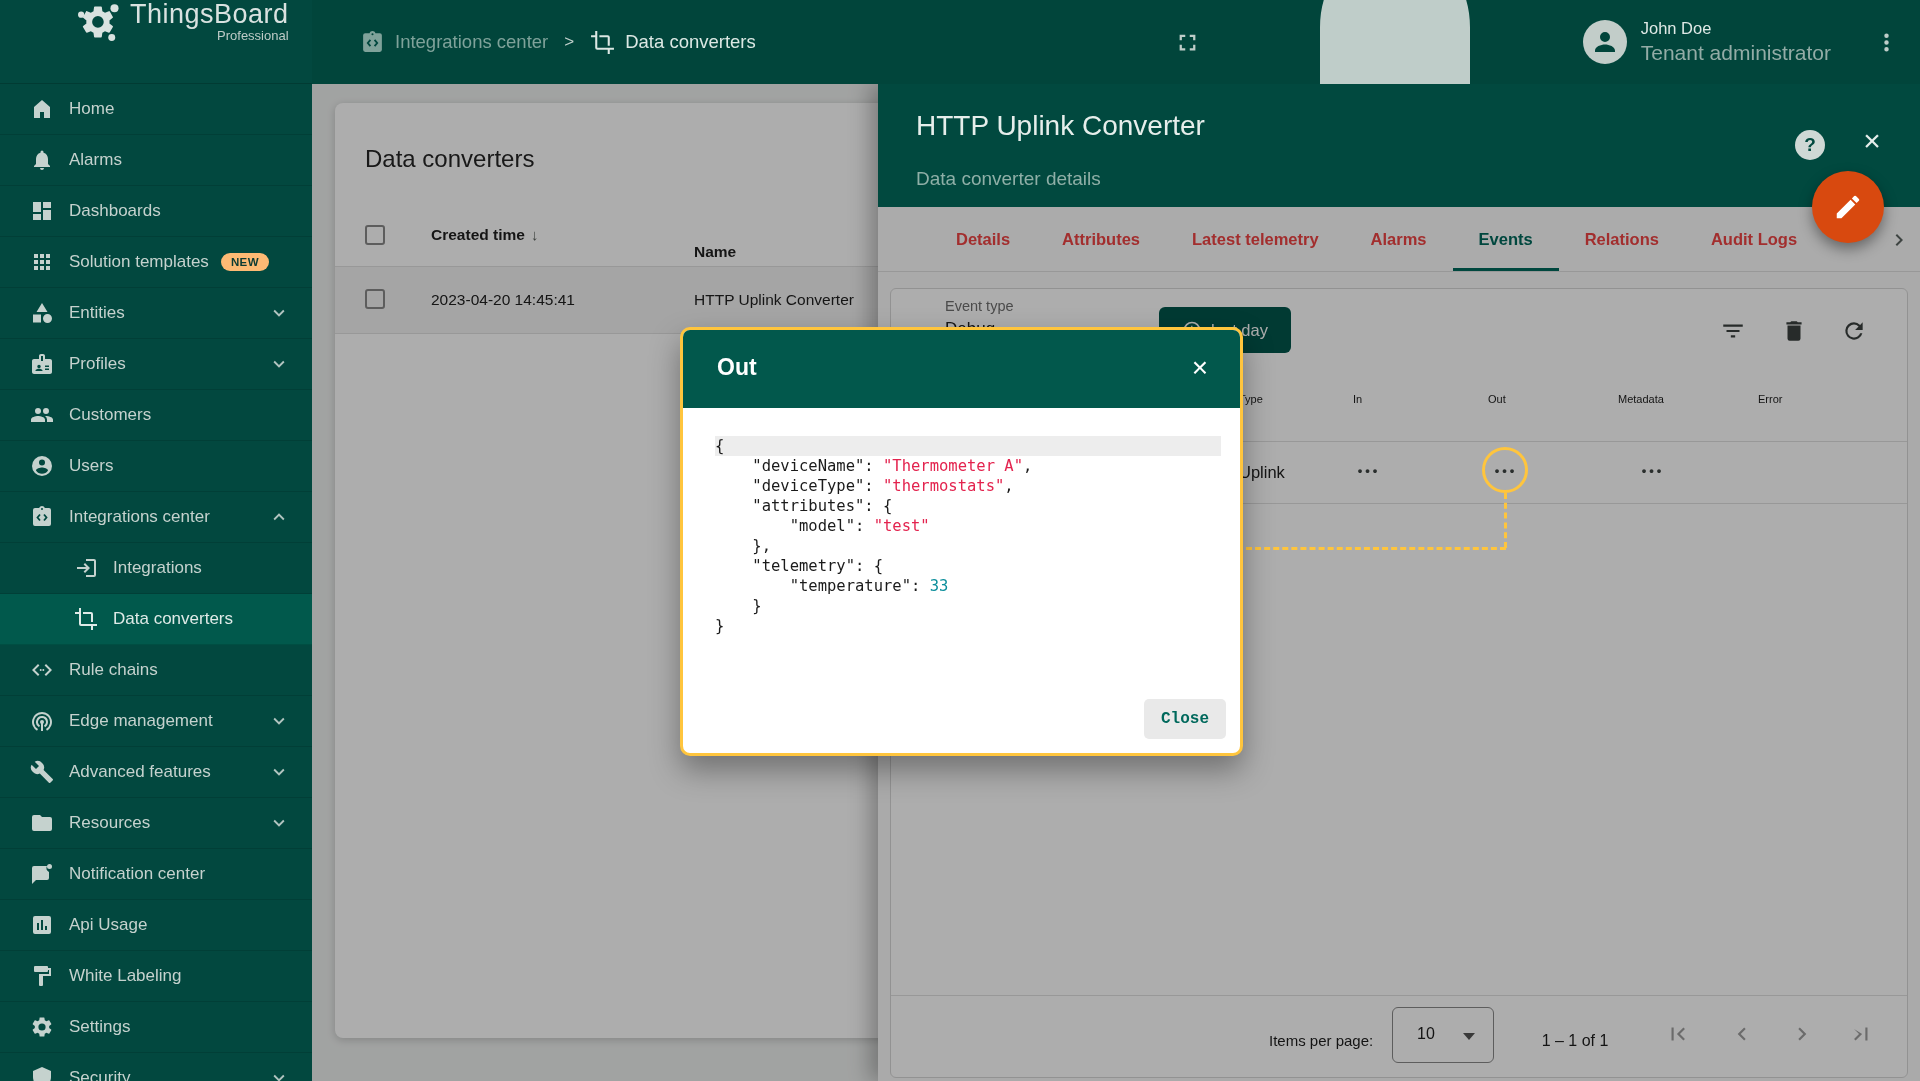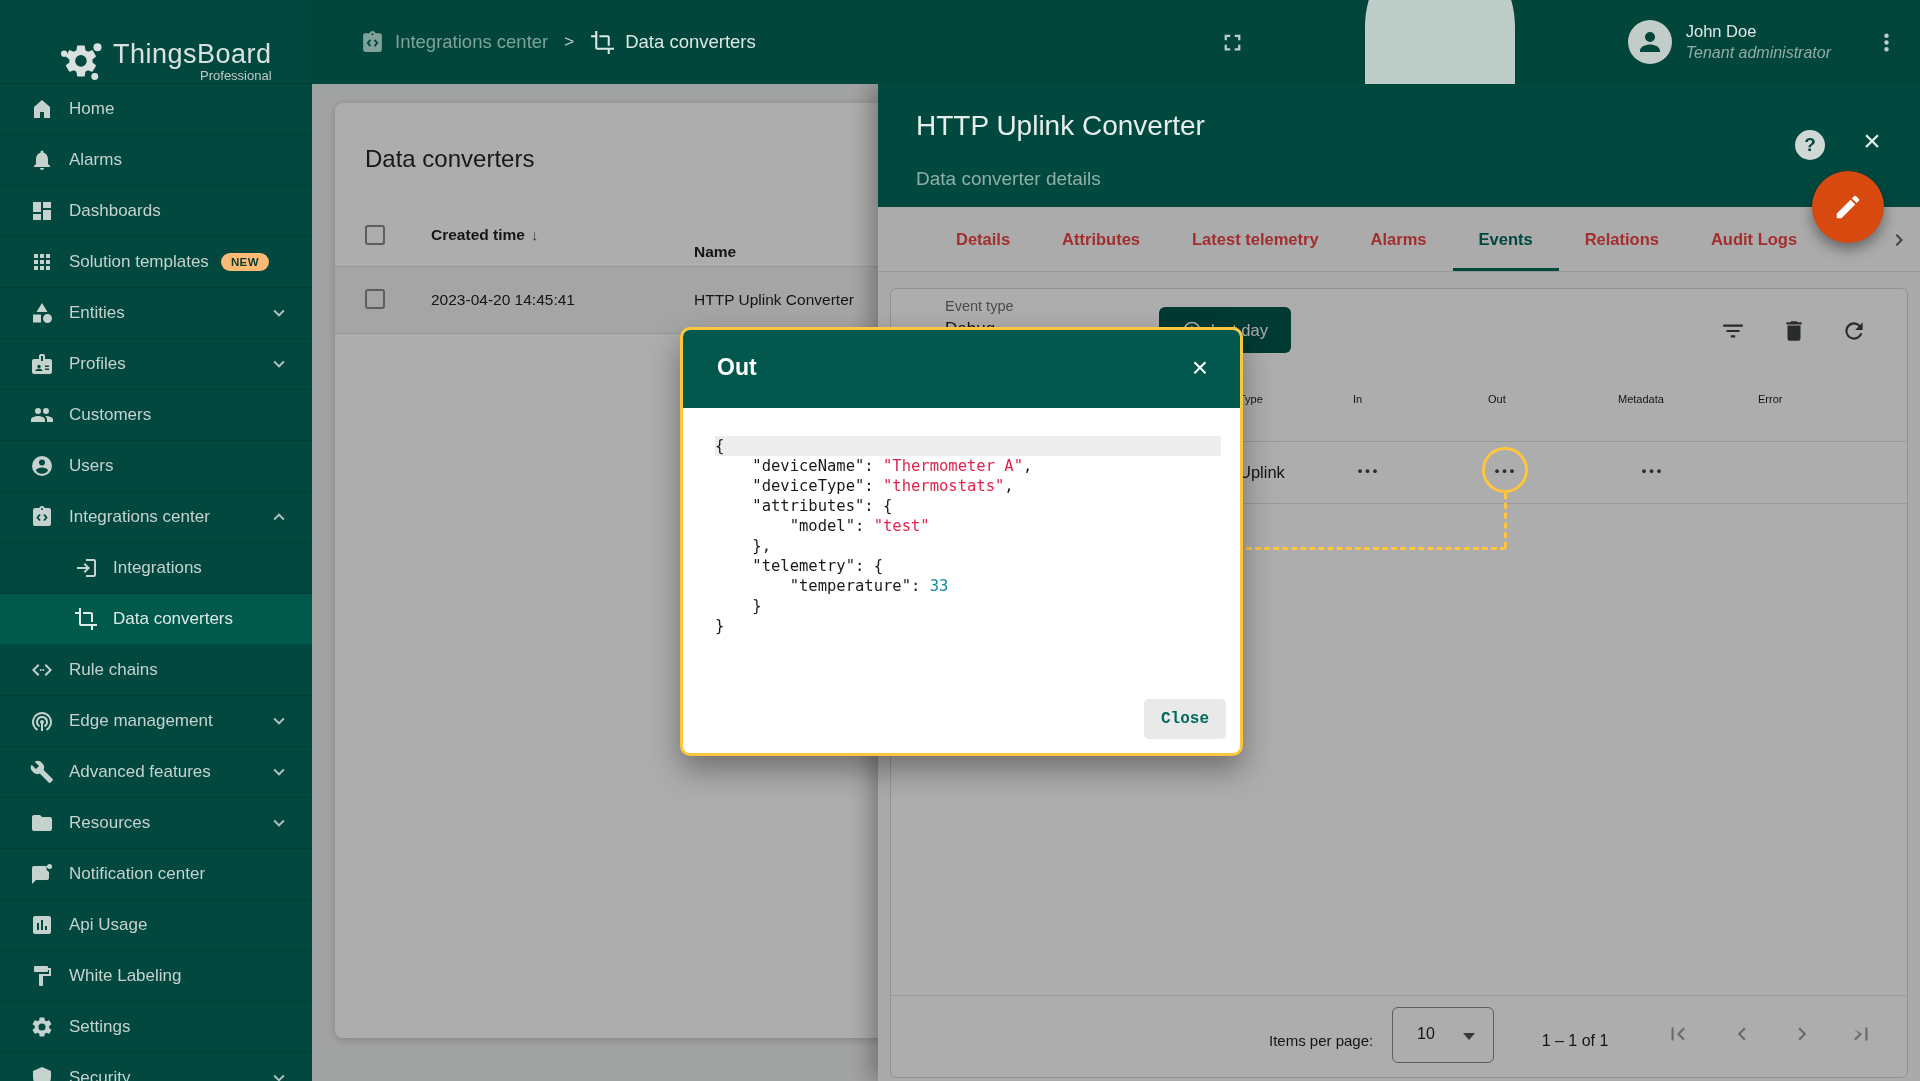--- a/index.html
+++ b/index.html
@@ -2,21 +2,21 @@
 <html><head>
 <meta charset="utf-8">
 <style>
   * { margin:0; padding:0; box-sizing:border-box; }
   html,body { width:1920px; height:1081px; overflow:hidden; background:#222; }
   body { font-family:"Liberation Sans", sans-serif; }
   .app { position:relative; width:1920px; height:1081px; background:#EEF0EF; overflow:hidden; }
 
   
   .sidebar { position:absolute; left:0; top:0; width:312px; height:1081px; background:#02483F; z-index:5; }
-  .logo { height:84px; display:flex; align-items:flex-end; padding-left:59px; border-bottom:1px solid rgba(0,0,0,0.18); }
+  .logo { height:84px; display:flex; align-items:flex-start; padding-left:76px; border-bottom:1px solid rgba(0,0,0,0.18); }
   .logo-icon { width:44px; height:44px; color:#D9E2E0; margin-right:10px; }
   .logo-icon svg { width:100%; height:100%; }
   .logo-textwrap { display:flex; flex-direction:column; }
   .logo-title { font-size:27px; color:#D9E2E0; font-weight:400; letter-spacing:.5px; line-height:28px; }
   .logo-sub { font-size:13px; color:#BECBC7; text-align:right; line-height:15px; }
   .side-item { position:relative; height:51px; display:flex; align-items:center; padding-left:30px; color:#C5D2CE; font-size:17px; border-bottom:1px solid rgba(0,0,0,0.12); cursor:pointer; }
   .side-item .s-icon { width:24px; height:24px; margin-right:15px; flex:0 0 24px; }
   .side-item .s-icon svg { width:100%; height:100%; }
   .side-item.sub { padding-left:74px; }
   .side-item.active { background:#01594C; color:#DFEAE7; }
@@ -34,21 +34,21 @@
   .crumb-sep { color:#C3D2CE; font-size:17px; padding:0 4px; }
   .crumb-current { color:#DCE8E4; }
   .tb-right { position:absolute; right:0; top:0; height:84px; display:flex; align-items:center; }
   .tb-icon { width:27px; height:27px; color:#BFCDC9; cursor:pointer; }
   .tb-icon svg { width:100%; height:100%; }
   .bell-wrap { position:relative; margin-left:44px; cursor:pointer; }
   .avatar { width:44px; height:44px; border-radius:50%; background:#C2CDC9; color:#01453B; margin-left:38px; display:flex; align-items:center; justify-content:center; cursor:pointer; }
   .avatar svg { width:30px; height:30px; }
   .userblock { margin-left:14px; margin-right:42px; cursor:pointer; }
   .user-name { font-size:16.5px; color:#DFE9E6; }
-  .user-role { font-size:16px; color:#93ACA6; margin-top:3px;font-style:italic; }
+  .user-role { font-size:21px; color:#93ACA6; margin-top:3px; }
   .morevert { margin-right:20px; }
 
   
   .content { position:absolute; left:312px; top:84px; width:1608px; height:997px; background:#EEF0EF; }
 
   
   .conv-card { position:absolute; left:23px; top:19px; width:560px; height:935px; background:#fff; border-radius:8px; box-shadow:0 2px 8px rgba(0,0,0,0.18); }
   .conv-title { position:absolute; left:30px; top:42px; font-size:24px; color:#262626; }
   .checkbox { position:absolute; width:20px; height:20px; border:2px solid #8A8A8A; border-radius:3px; cursor:pointer; }
   .conv-colhead { position:absolute; font-size:15.5px; font-weight:bold; color:#1F1F1F; cursor:pointer; }

